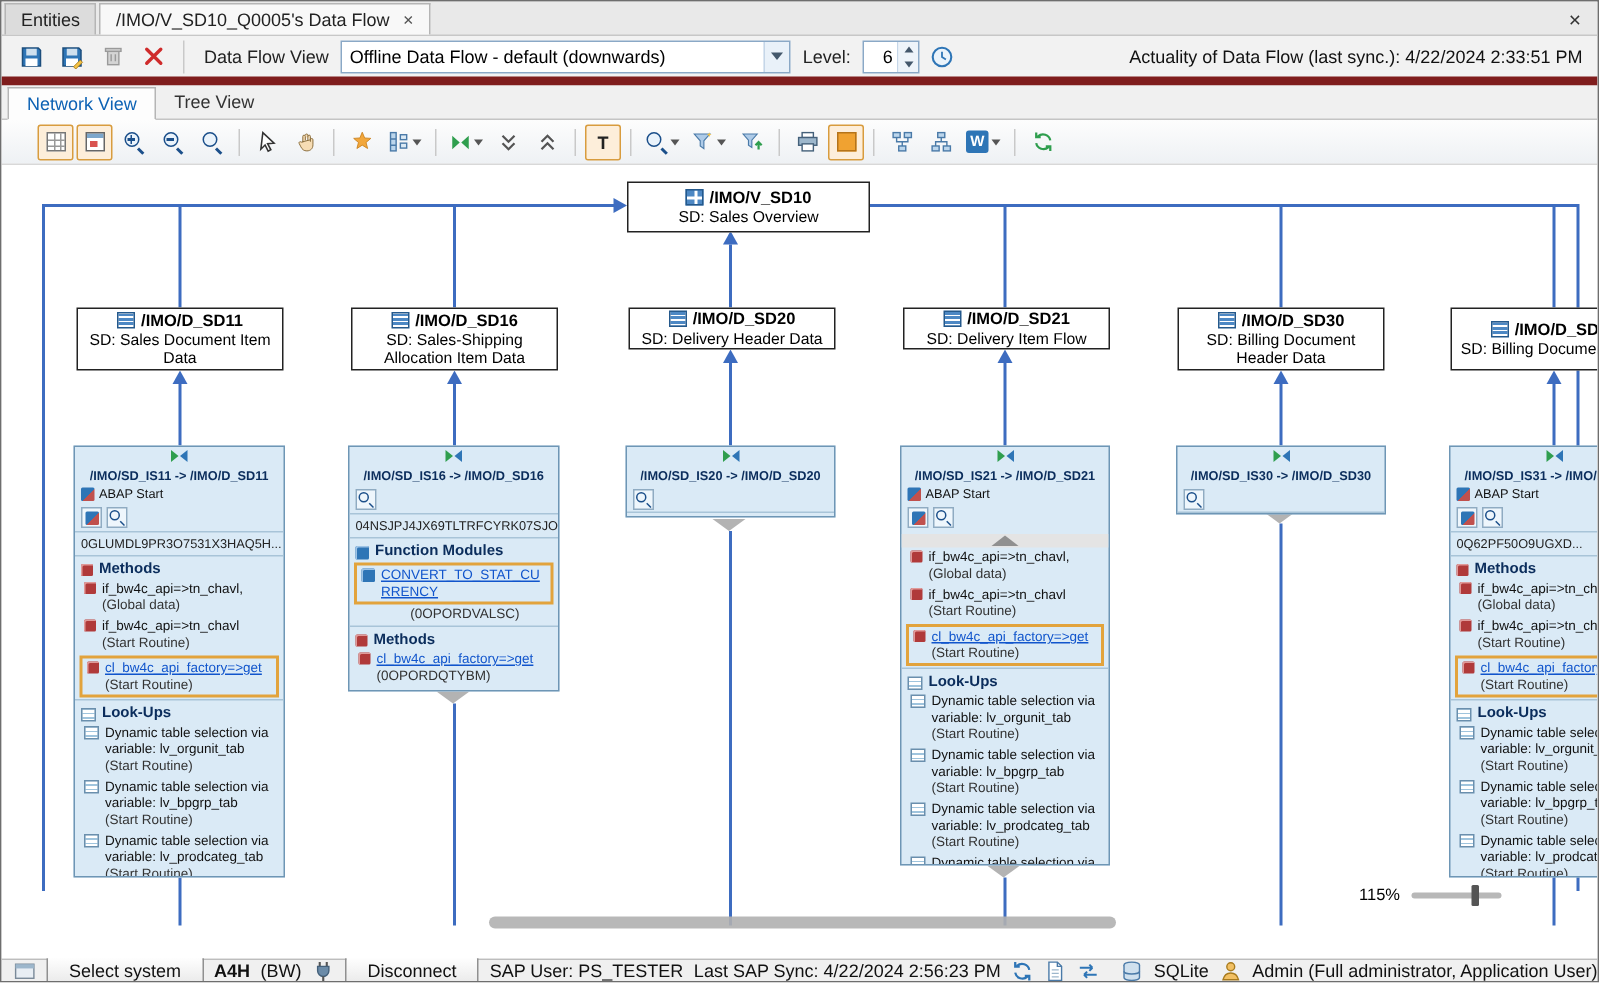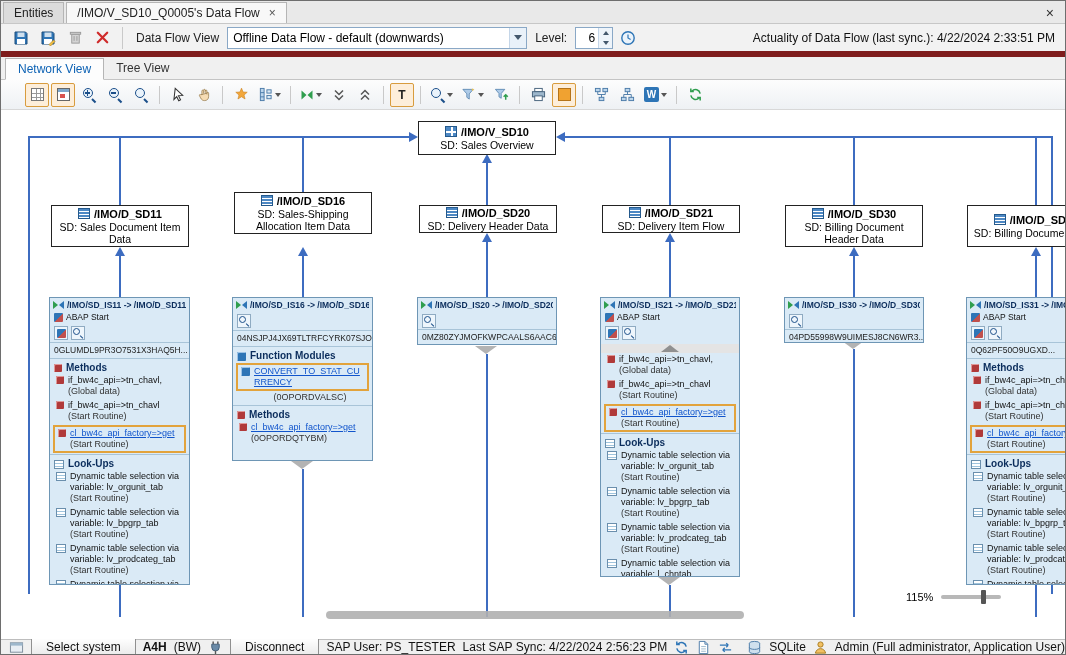--- a/index.html
+++ b/index.html
@@ -62,21 +62,21 @@
   .arr-l{position:absolute;width:0;height:0;border-top:5px solid transparent;border-bottom:5px solid transparent;border-right:9px solid #3d6cc0;}
   .more{position:absolute;width:0;height:0;border-left:11px solid transparent;border-right:11px solid transparent;border-top:8px solid #b3b3b3;}
 
   .gnode{position:absolute;background:#fff;border:1.2px solid #222;padding:1px 2px;display:flex;flex-direction:column;justify-content:center;text-align:center;}
   .gtitle{display:flex;align-items:center;justify-content:center;gap:4px;font-size:11px;font-weight:bold;color:#000;line-height:14px;}
   .gdesc{font-size:10.5px;color:#000;line-height:12.5px;}
   .ic-adso{width:12px;height:11px;flex:none;border:1px solid #24598c;background:repeating-linear-gradient(180deg,#4d88c4 0 2px,#fff 2px 3px);}
   .ic-comp{width:12px;height:11px;flex:none;border:1px solid #24598c;background:linear-gradient(#fff,#fff) 5px 0/2px 100% no-repeat,linear-gradient(#fff,#fff) 0 4px/100% 2px no-repeat,#4d88c4;}
 
   .tbox{position:absolute;background:#daeaf6;border:1px solid #6e96b5;overflow:hidden;font-size:9px;color:#111;line-height:11px;}
-  .thead{display:flex;align-items:center;gap:3px;padding:2px 3px 0;}
+  .thead{display:flex;align-items:center;gap:3px;padding:2px 3px 0;flex-direction:column;}
   .thead-t{font-weight:bold;font-size:8.5px;color:#0b2d5c;white-space:nowrap;overflow:hidden;}
   .tsubhead{display:flex;align-items:center;gap:3px;padding:1px 3px 0 4px;font-size:8.5px;}
   .minirow{display:flex;gap:3px;padding:3px 4px 2px;}
   .mini-btn{width:14px;height:14px;border:1px solid #8fabc2;background:#eef6fc;display:flex;align-items:center;justify-content:center;}
   .thash{padding:2px 4px;border-top:1px solid #a8c4d8;font-size:8.5px;white-space:nowrap;overflow:hidden;color:#222;}
   .tsec{display:flex;align-items:center;gap:4px;padding:3px 4px 1px;border-top:1px solid #a8c4d8;font-weight:bold;font-size:10px;color:#0b2d5c;}
   .titem{display:flex;gap:4px;padding:1px 4px 2px 6px;}
   .titem .tt{flex:1;min-width:0;}
   .tline{display:block;}
   .tsubl{display:block;color:#333;}
@@ -353,36 +353,36 @@
       <div class="cline" style="left:485px;top:244px;bottom:22px;width:2px"></div>
       <div class="cline" style="left:668px;top:475px;bottom:22px;width:2px"></div>
       <div class="cline" style="left:852px;top:239px;bottom:22px;width:2px"></div>
       <div class="cline" style="left:1034px;top:474px;bottom:22px;width:2px"></div>
 
       <div class="more" style="left:290px;top:351px"></div>
       <div class="more" style="left:474px;top:236px"></div>
       <div class="more" style="left:657px;top:467px"></div>
       <div class="more" style="left:841px;top:231px"></div>
 
-      <div class="gnode" style="left:417px;top:11px;width:138px;height:34px">
+      <div class="gnode" style="left:417px;top:11px;width:162px;height:34px">
         <div class="gtitle">
             <span class="ic-comp"></span>
             <span>/IMO/V_SD10</span>
           </div>
         <div class="gdesc">SD: Sales Overview</div>
       </div>
 
       <div class="gnode" style="left:50px;top:95px;width:138px;height:42px">
         <div class="gtitle">
             <span class="ic-adso"></span>
             <span>/IMO/D_SD11</span>
           </div>
         <div class="gdesc">SD: Sales Document Item Data</div>
       </div>
-      <div class="gnode" style="left:233px;top:82px;width:138px;height:42px">
+      <div class="gnode" style="left:233px;top:95px;width:138px;height:42px">
         <div class="gtitle">
             <span class="ic-adso"></span>
             <span>/IMO/D_SD16</span>
           </div>
         <div class="gdesc">SD: Sales-Shipping Allocation Item Data</div>
       </div>
       <div class="gnode" style="left:418px;top:95px;width:138px;height:28px">
         <div class="gtitle">
             <span class="ic-adso"></span>
             <span>/IMO/D_SD20</span>

